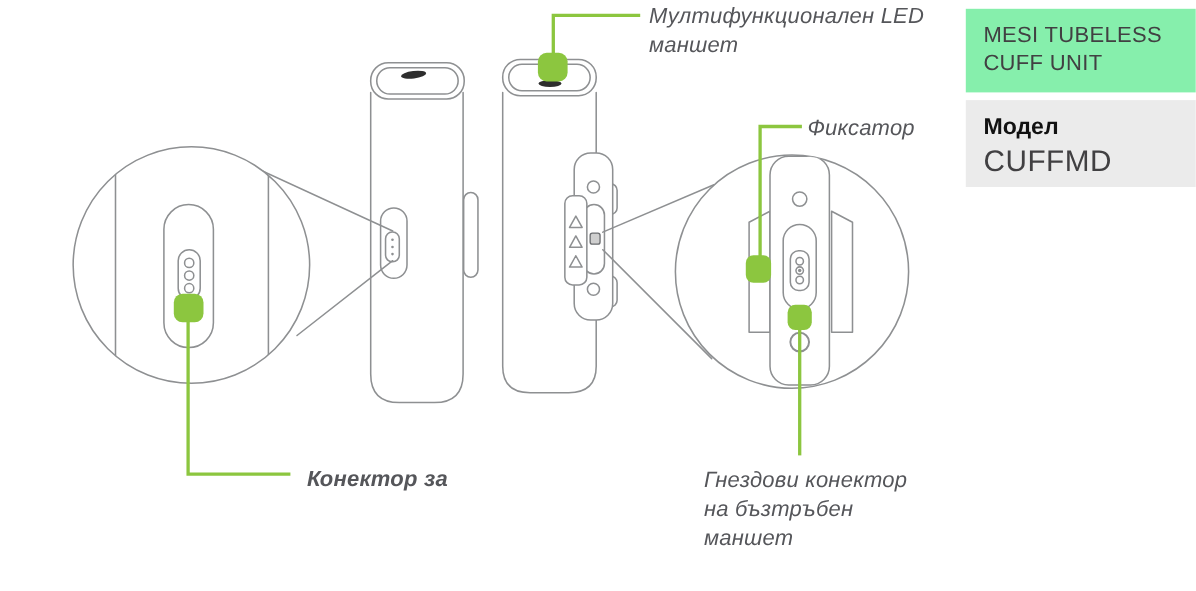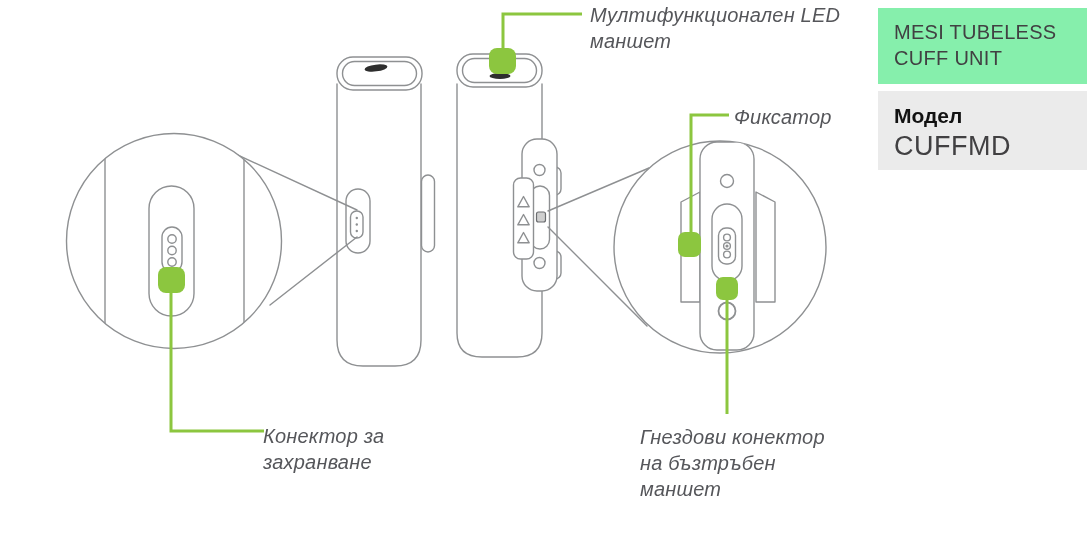--- a/index.html
+++ b/index.html
@@ -155,23 +155,22 @@
 
   <div class="callout-label" style="left:557px;top:2px;">
     <span class="line">Мултифункционален LED</span>
     <span class="line">маншет</span>
   </div>
 
   <div class="callout-label" style="left:701px;top:104px;font-style:italic;">
     <span class="line">Фиксатор</span>
   </div>
 
-  <div class="callout-label" style="left:230px;top:423px;">
+  <div class="callout-label" style="left:246px;top:423px;font-weight:bold;">
     <span class="line">Конектор за</span>
-    <span class="line">захранване</span>
   </div>
 
   <div class="callout-label" style="left:607px;top:424px;">
     <span class="line">Гнездови конектор</span>
     <span class="line">на бъзтръбен</span>
     <span class="line">маншет</span>
   </div>
 
   <div class="panel-box panel-title">
     <span class="line">MESI TUBELESS</span>

